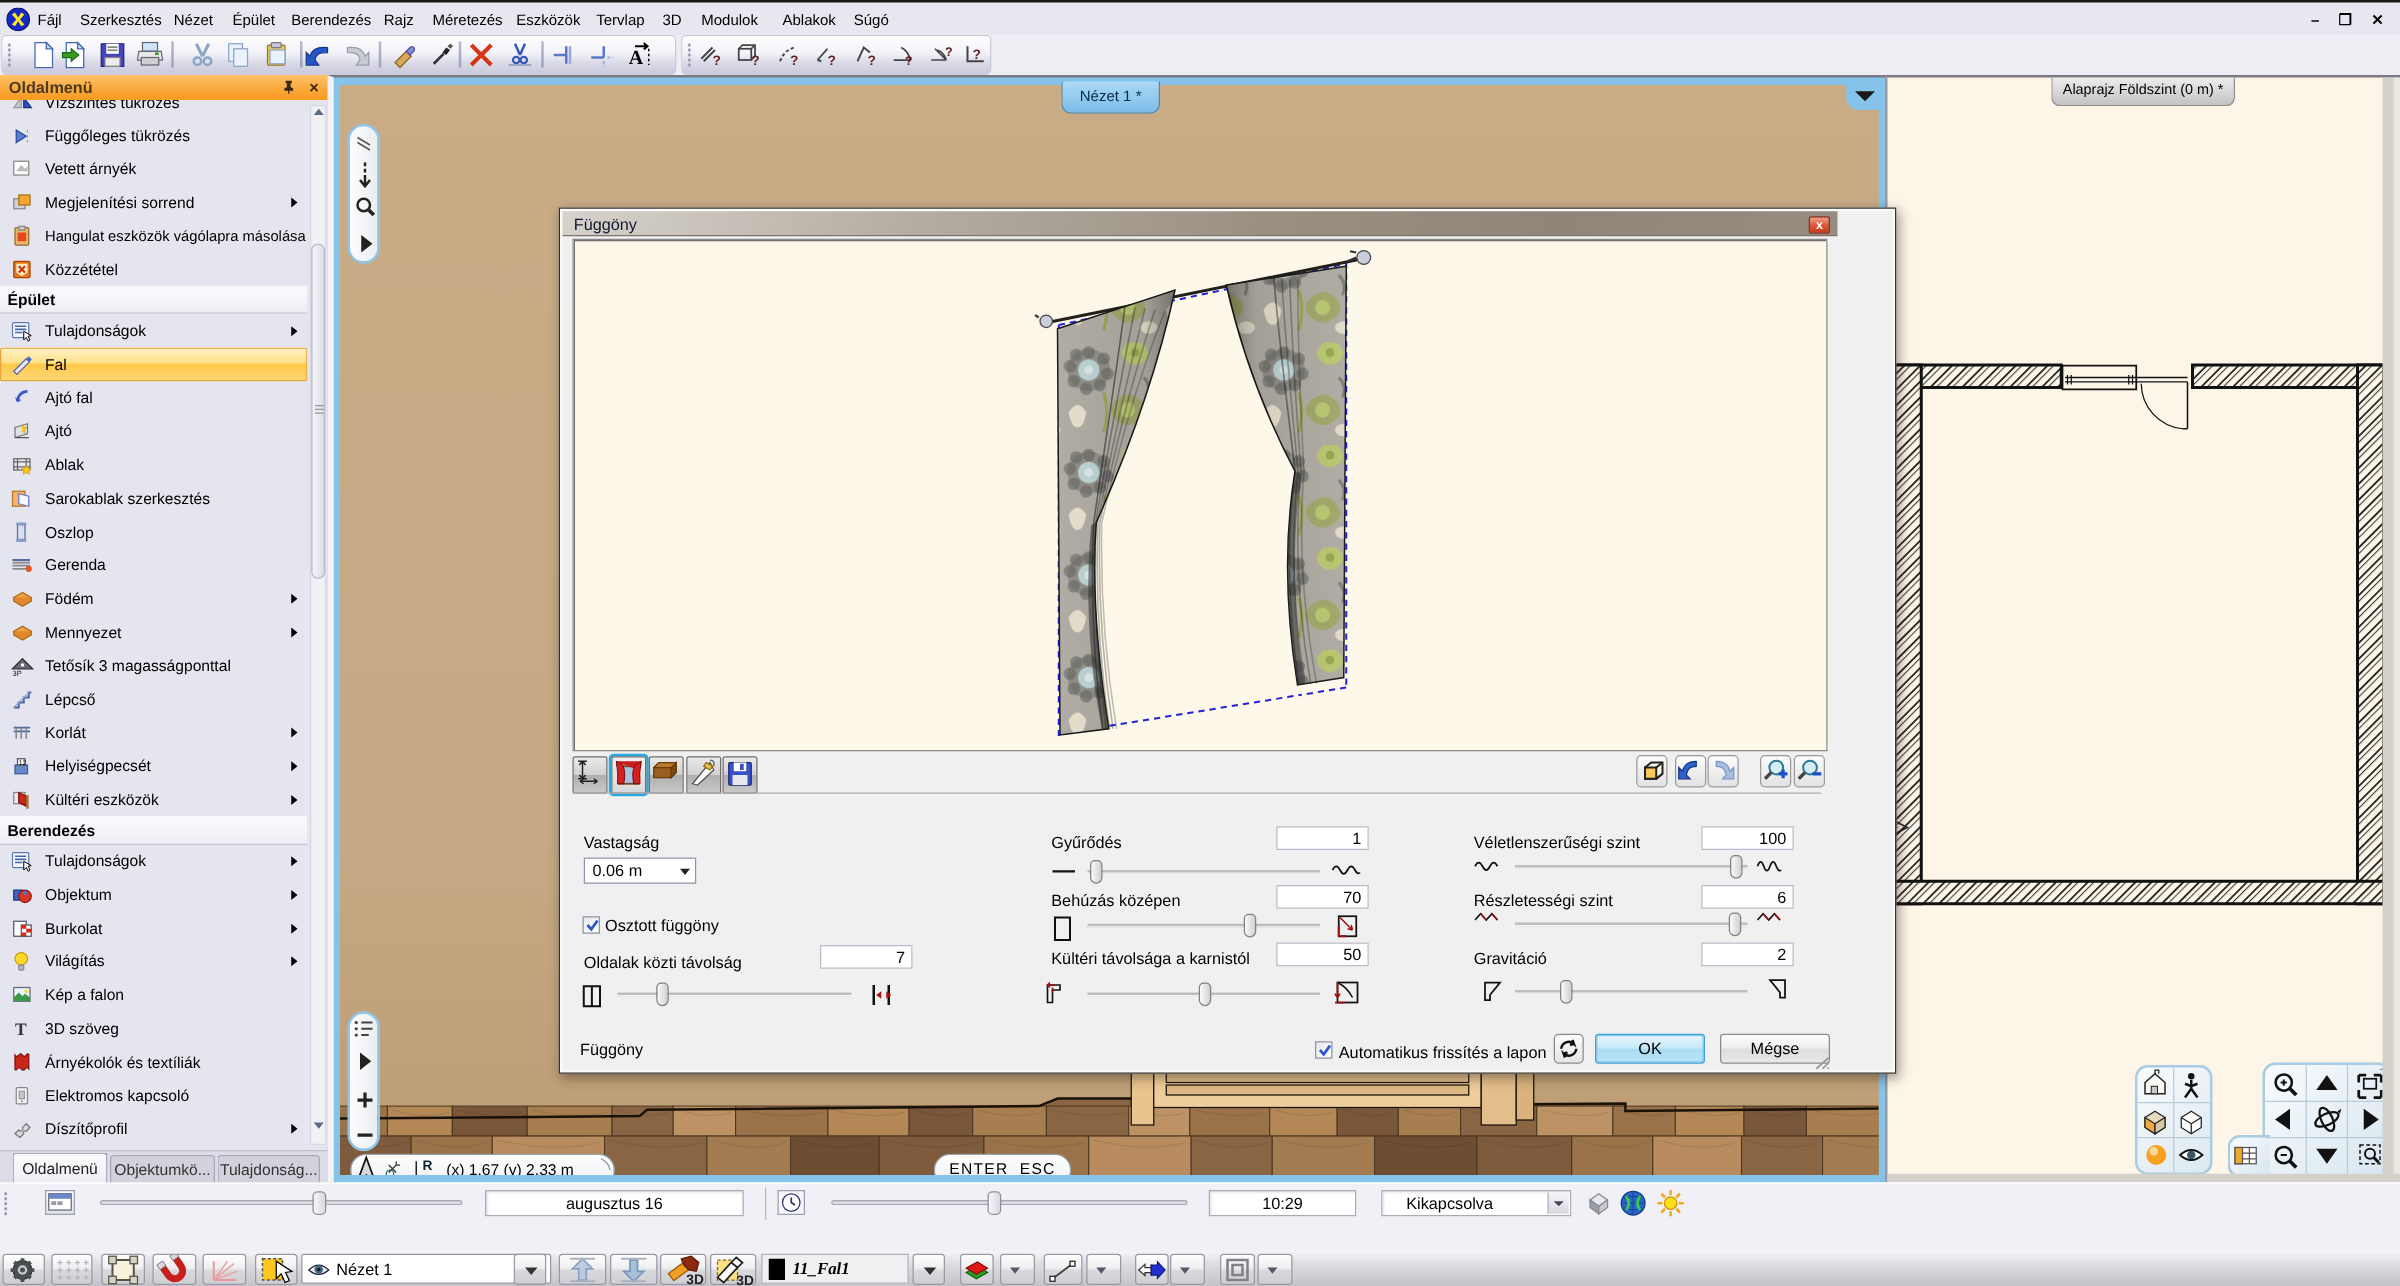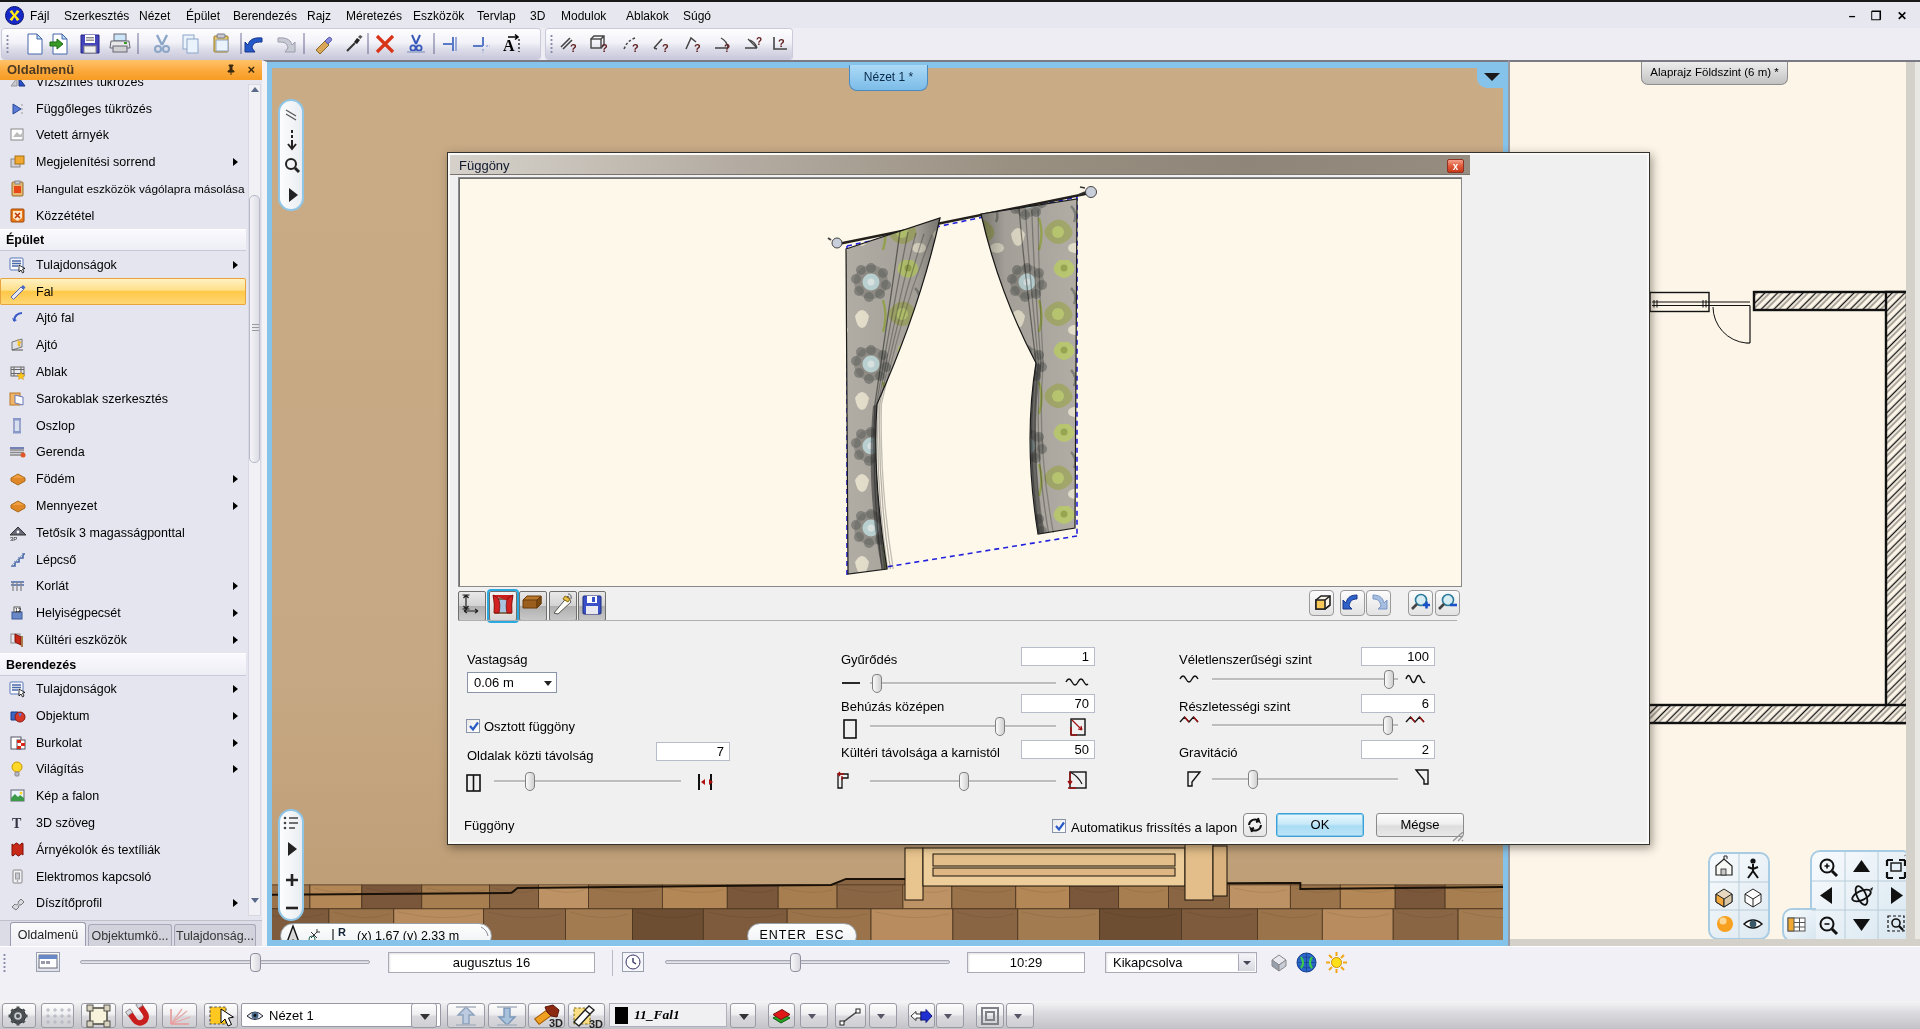--- a/index.html
+++ b/index.html
@@ -42,21 +42,21 @@
 #row1{left:0;top:946px;width:1920px;height:32px;background:#F0F0F6;border-top:1px solid #fff;}
 #row2{left:0;top:978px;width:1920px;height:23px;background:#E9E9F0;}
 #row3{left:0;top:1001px;width:1920px;height:28px;background:linear-gradient(180deg,#F5F5F7 0%,#DCDCE0 40%,#C2C2C8 100%);}
 .btn3{position:absolute;top:2px;height:25px;border-radius:3px;border:1px solid #9A9AA6;
  background:linear-gradient(180deg,#FDFDFD 0%,#EFEFF1 45%,#D9D9DD 55%,#CFCFD3 100%);}
 .slider-track{position:absolute;height:4px;background:linear-gradient(180deg,#C8C8D0,#EFEFF3);border:1px solid #A8A8B4;border-radius:2px;}
 .slider-thumb{position:absolute;width:11px;height:19px;background:linear-gradient(90deg,#F8F8FA,#D8D8DE);
  border:1px solid #8E8E9E;border-radius:4px;}
 .inset{position:absolute;background:#fff;border:1px solid #ABABB8;box-shadow:inset 1px 1px 2px rgba(0,0,0,.12);}
 
-#dlg{left:447px;top:152px;width:1203px;height:693px;background:#F0F0F0;
+#dlg{left:447px;top:166px;width:1070px;height:693px;background:#F0F0F0;
  border:1px solid #35322E;box-shadow:inset 0 0 0 2px #FAFAF8, 2px 3px 9px rgba(40,30,20,.45);}
 #dlgtitle{position:absolute;left:2px;top:2px;width:1020px;height:20px;
  background:linear-gradient(100deg,#D6D2CB 0%,#B4ACA2 28%,#9A9082 55%,#8F8578 78%,#968C80 100%);
  border-bottom:1px solid #7A746C;}
 #dlgtitle span{position:absolute;left:9px;top:3px;font-size:13px;color:#101830;}
 #dlgclose{position:absolute;right:6px;top:4px;width:17px;height:14px;border-radius:2px;
  background:linear-gradient(180deg,#F4A08A 0%,#E05A3A 50%,#C83A1A 100%);border:1px solid #903020;
  color:#fff;font-size:10px;font-weight:bold;text-align:center;line-height:13px;}
 #preview{position:absolute;left:10px;top:24px;width:1004px;height:410px;background:#FEF8EA;
  border:1px solid #898989;box-shadow:inset 1px 1px 0 #6F6F6F;}
@@ -649,21 +649,21 @@
         <line x1="142" y1="243.5" x2="240" y2="243.5" stroke="#111" stroke-width="1.1"></line>
         <line x1="144" y1="238" x2="144" y2="245.5" stroke="#111" stroke-width="1"></line>
         <line x1="147" y1="238" x2="147" y2="245.5" stroke="#111" stroke-width="1"></line>
         <line x1="193" y1="238" x2="193" y2="245.5" stroke="#111" stroke-width="1"></line>
         <line x1="196" y1="238" x2="196" y2="245.5" stroke="#111" stroke-width="1"></line>
         <line x1="240" y1="243.5" x2="240" y2="281" stroke="#111" stroke-width="1.2"></line>
         <line x1="236" y1="281" x2="240" y2="281" stroke="#111" stroke-width="1.2"></line>
         <path d="M203 245 A 36.5 36.5 0 0 0 236 281" fill="none" stroke="#111" stroke-width="1"></path>
         <path d="M6 595 l10 5 -10 5 z M2 600 h6" fill="none" stroke="#222" stroke-width="1.2"></path>
       </svg>
-      <div class="abs" style="left:131px;top:0px;width:147px;height:23px;background:linear-gradient(180deg,#EDEDED,#C2C2C2);border:1px solid #8E8E8E;border-top:none;border-radius:0 0 7px 7px;text-align:center;font-size:11.5px;color:#000;line-height:21px">Alaprajz Földszint (6 m) *</div>
+      <div class="abs" style="left:131px;top:0px;width:147px;height:23px;background:linear-gradient(180deg,#EDEDED,#C2C2C2);border:1px solid #8E8E8E;border-top:none;border-radius:0 0 7px 7px;text-align:center;font-size:11.5px;color:#000;line-height:21px">Alaprajz Földszint (0 m) *</div>
       <div class="abs" style="left:198px;top:790px;width:62px;height:88px;background:linear-gradient(135deg,#F8FBFD,#DCE8F0);border:2px solid #A8CCE4;border-radius:10px">
 <svg width="58" height="84" viewBox="0 0 58 84">
 <line x1="29" y1="0" x2="29" y2="84" stroke="#B8CCD8"></line>
           <line x1="0" y1="28" x2="58" y2="28" stroke="#B8CCD8"></line>
           <line x1="0" y1="56" x2="58" y2="56" stroke="#B8CCD8"></line>
 <path d="M6 12 l8 -7 8 7 v9 h-16 z" fill="#F8F8F4" stroke="#222" stroke-width="1.2"></path>
           <rect x="11" y="15" width="5" height="6" fill="#C8C8C8" stroke="#222" stroke-width=".8"></rect>
           <path d="M14 5 v-3 h3 v3" fill="none" stroke="#222"></path>
 <circle cx="43" cy="7" r="2.6" fill="#111"></circle>
           <path d="M43 10 v7 m0 0 l-5 7 m5 -7 l5 7 m-10 -11 l5 2 5 -2" stroke="#111" stroke-width="2" fill="none"></path>
@@ -951,21 +951,21 @@
       <div class="slider-thumb" style="left:250px;top:6px"></div>
       <div class="inset" style="left:388px;top:5px;width:207px;height:21px;font-size:13px;text-align:center;line-height:20px">augusztus 16</div>
       <div class="abs" style="left:612px;top:3px;width:1px;height:26px;background:#B8B8C4"></div>
       <div class="abs" style="left:622px;top:5px;width:22px;height:20px;border:1px solid #98A0B0;background:#F6F6FA"><svg width="20" height="18" viewBox="0 0 20 18">
           <circle cx="10" cy="9" r="7" fill="#fff" stroke="#336"></circle>
           <path d="M10 5 v4 l3 2" stroke="#336" stroke-width="1.4" fill="none"></path>
         </svg></div>
       <div class="slider-track" style="left:665px;top:13px;width:285px"></div>
       <div class="slider-thumb" style="left:790px;top:6px"></div>
       <div class="inset" style="left:967px;top:5px;width:118px;height:21px;font-size:13px;text-align:center;line-height:20px">10:29</div>
-      <div class="inset" style="left:1105px;top:5px;width:152px;height:21px;font-size:13px;line-height:20px;padding-left:7px">Kikapcsolva<div style="position:absolute;right:1px;top:1px;width:17px;height:17px;background:linear-gradient(180deg,#F4F4F8,#D8D8E0);border-left:1px solid #AAB">
+      <div class="inset" style="left:1105px;top:5px;width:152px;height:21px;font-size:13px;line-height:20px;padding-left:19px">Kikapcsolva<div style="position:absolute;right:1px;top:1px;width:17px;height:17px;background:linear-gradient(180deg,#F4F4F8,#D8D8E0);border-left:1px solid #AAB">
           <div style="position:absolute;left:4px;top:7px;width:0;height:0;border-top:4px solid #445;border-left:4px solid transparent;border-right:4px solid transparent"></div>
         </div></div>
       <svg class="abs" style="left:1268px;top:5px" width="22" height="22" viewBox="0 0 22 22">
         <path d="M4 8 l7 -5 7 5 -7 5 z" fill="#E8E8F0" stroke="#888"></path>
         <path d="M4 8 v6 l7 5 v-6 z" fill="#98A0B0" stroke="#888"></path>
         <path d="M18 8 v6 l-7 5 v-6 z" fill="#C8CCD8" stroke="#888"></path>
       </svg>
       <svg class="abs" style="left:1295px;top:4px" width="23" height="23" viewBox="0 0 23 23">
         <circle cx="11.5" cy="11.5" r="9.5" fill="#2A66C8" stroke="#123C8A"></circle>
         <path d="M4 8 q7 -4 15 0 M4 15 q7 4 15 0 M11.5 2 v19 M3 11.5 h17" stroke="#1A4AA0" fill="none"></path>

